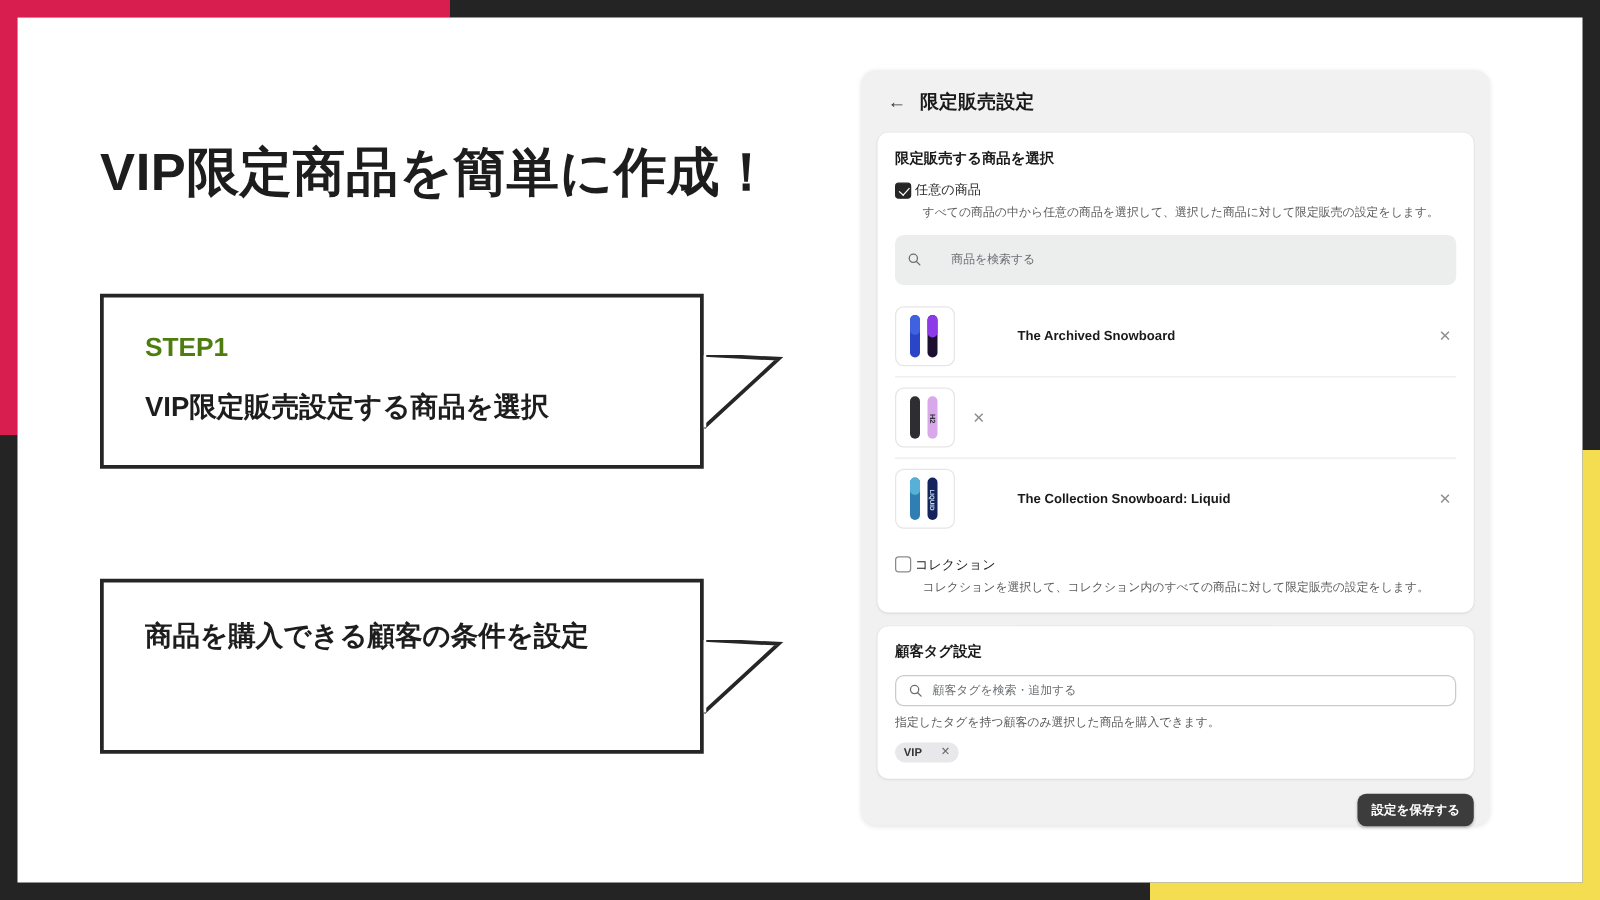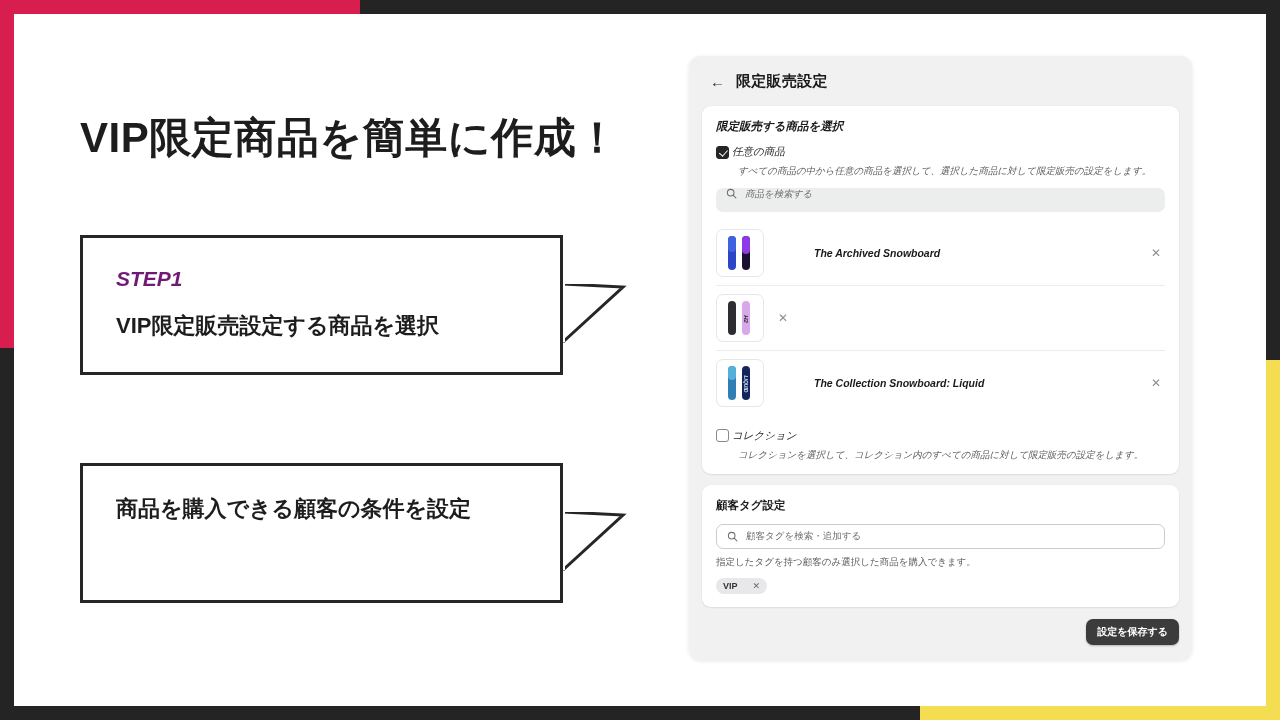--- a/index.html
+++ b/index.html
@@ -36,21 +36,21 @@
     border:3px solid #262626;
     background:#ffffff;
     padding:30px 0 0 33px;
   }
   .step-box.s1 { left:66px; top:221px; }
   .step-box.s2 { left:66px; top:449px; }
 
   .step-tail { position:absolute; left:480px; top:46px; width:64px; height:62px; overflow:visible; }
   .step-tail svg { display:block; }
 
-  .step-num   { font-size:21px; font-weight:700; color:#701a75; line-height:1; margin-bottom:24px;font-style:italic; }
+  .step-num   { font-size:21px; font-weight:700; color:#4d7c0f; line-height:1; margin-bottom:24px; }
   .step-text  { font-size:22px; font-weight:700; color:#1d1d1d; line-height:1.2; white-space:nowrap; }
 
   
   .app-panel {
     position:absolute; left:675px; top:42px;
     width:503px; height:604px;
     background:#f1f1f1;
     border-radius:12px;
     box-shadow:0 1px 4px rgba(0,0,0,.10);
     padding:0 13px 13px 13px;
@@ -60,42 +60,42 @@
     padding-left:8px;
   }
   .back-arrow { font-size:15px; color:#303030; line-height:1; cursor:pointer; }
   .app-title  { font-size:15px; font-weight:700; color:#1a1a1a; letter-spacing:.3px; }
 
   .card {
     background:#ffffff;
     border-radius:9px;
     box-shadow:0 1px 2px rgba(0,0,0,.07), 0 0 0 1px rgba(0,0,0,.015);
   }
-  .card.products { padding:13px 14px 12px 14px;font-style:italic; }
+  .card.products { padding:13px 14px 12px 14px; }
   .card.tags     { margin-top:11px; padding:13px 14px 13px 14px; }
 
   .card-title { font-size:11.5px; font-weight:700; color:#1a1a1a; margin-bottom:11px; }
 
   .cb-row { display:flex; align-items:center; gap:3px; }
   .cb {
     width:13px; height:13px; border-radius:3px; flex:none;
     border:1.5px solid #8a8a8a; background:#fff; position:relative;
   }
   .cb.checked { background:#262626; border-color:#262626; }
   .cb.checked::after{
     content:""; position:absolute; left:3.6px; top:1px;
     width:3.5px; height:7px; border:solid #fff;
     border-width:0 1.8px 1.8px 0; transform:rotate(42deg);
   }
   .cb-label { font-size:10.5px; color:#1f1f1f; }
   .cb-help  { font-size:9.5px; color:#5c5c5c; margin:5px 0 0 22px; line-height:1.45; }
 
   .search-filled {
-    margin-top:10px; height:24px; border-radius:7px;
-    background:#eceded; display:flex; align-items:flex-start; gap:8px;
+    margin-top:10px; height:40px; border-radius:7px;
+    background:#eceded; display:flex; align-items:center; gap:24px;
     padding:0 10px;
   }
   .search-outlined {
     height:25px; border-radius:7px; background:#fff;
     border:1px solid #c9cccf; display:flex; align-items:center; gap:8px;
     padding:0 10px;
   }
   .mag { flex:none; }
   .search-ph { font-size:9.5px; color:#6b6f73; }
 

